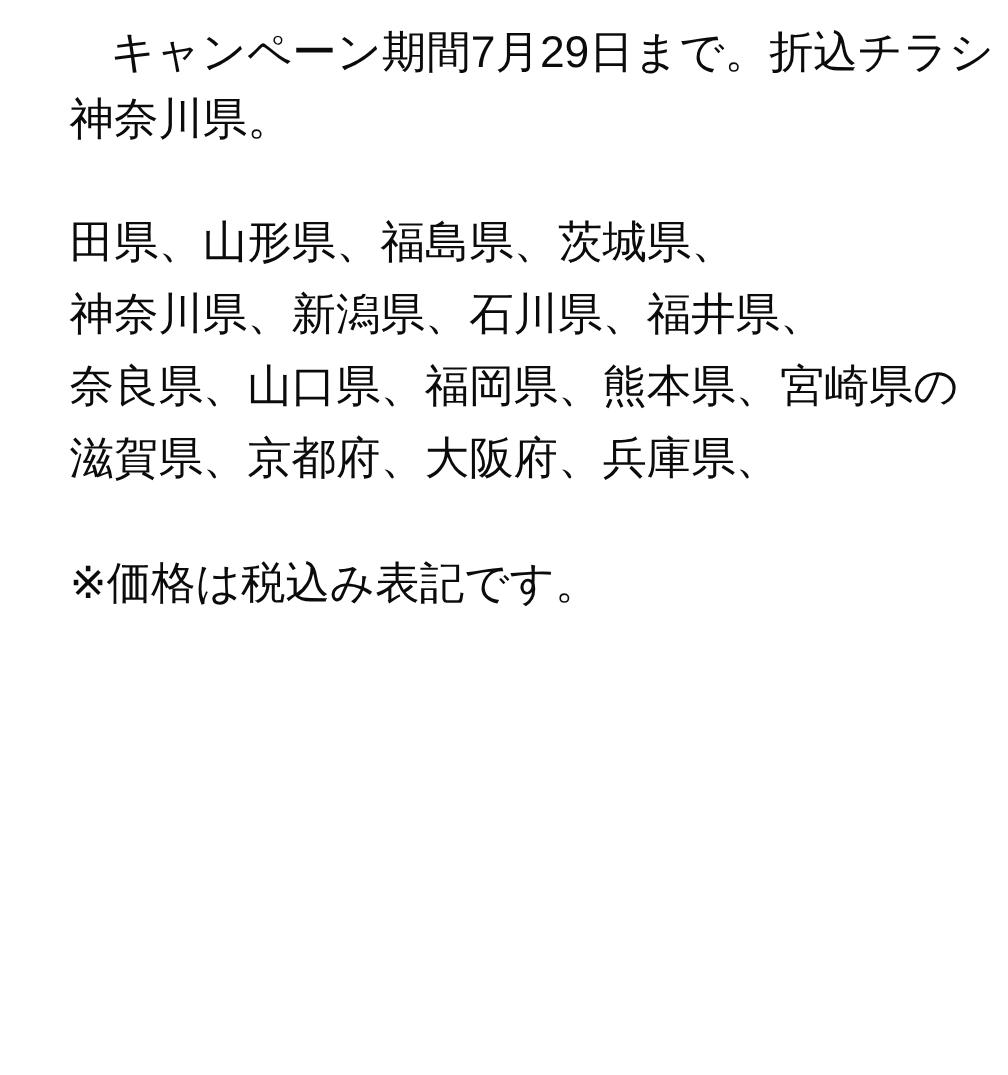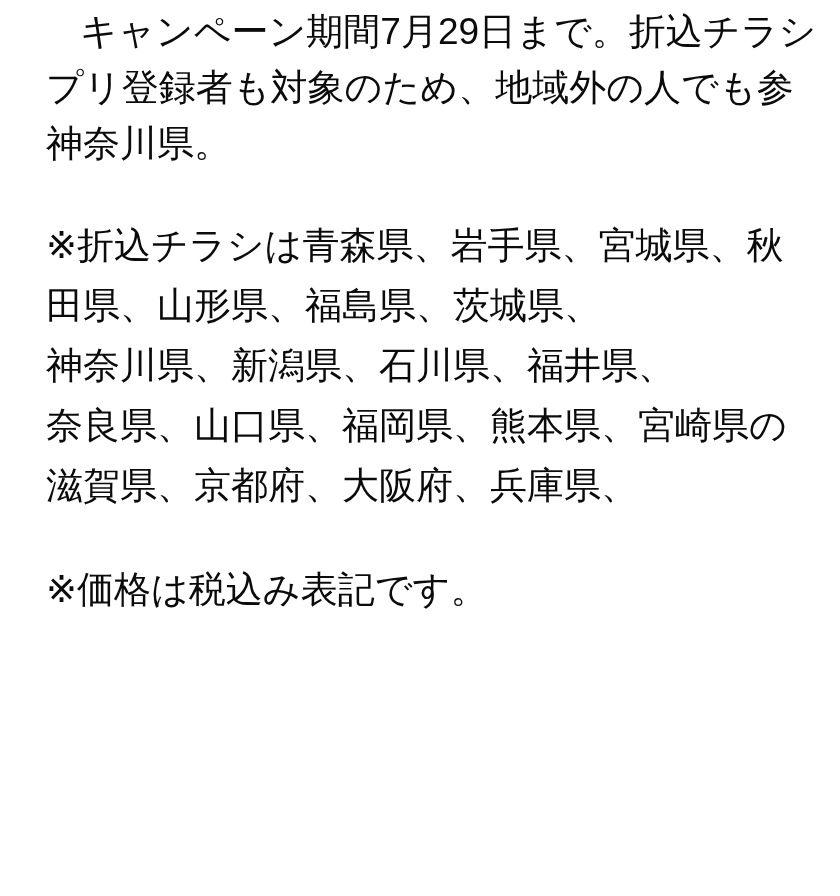--- a/index.html
+++ b/index.html
@@ -13,21 +13,21 @@
     overflow: hidden;
     font-family: "Liberation Sans", "DejaVu Sans", sans-serif;
   }
   .article {
     padding: 4px 38px 0 46px;
     font-size: 37px;
     color: #0b0b0b;
     -webkit-font-smoothing: antialiased;
   }
   .para {
-    margin: 0;
+    margin: 12px;
     white-space: nowrap;
   }
   .para .line {
     line-height: 56px;
   }
   .para-wide .line {
     line-height: 60px;
   }
   .para + .para {
     margin-top: 44px;
@@ -36,26 +36,24 @@
     padding-left: 34px;
   }
 </style>
 </head>
 <body>
 
 <main class="article">
 
   <div class="para">
     <div class="line indent">キャンペーン期間7月29日まで。折込チラシ</div>
-    <div class="line">プリ登録者も対象のため、地域外の人でも参</div>
     <div class="line">神奈川県。</div>
   </div>
 
   <div class="para para-wide">
-    <div class="line">※折込チラシは青森県、岩手県、宮城県、秋</div>
     <div class="line">田県、山形県、福島県、茨城県、</div>
     <div class="line">神奈川県、新潟県、石川県、福井県、</div>
     <div class="line">奈良県、山口県、福岡県、熊本県、宮崎県の</div>
     <div class="line">滋賀県、京都府、大阪府、兵庫県、</div>
   </div>
 
   <div class="para para-wide">
     <div class="line">※価格は税込み表記です。</div>
   </div>
 

